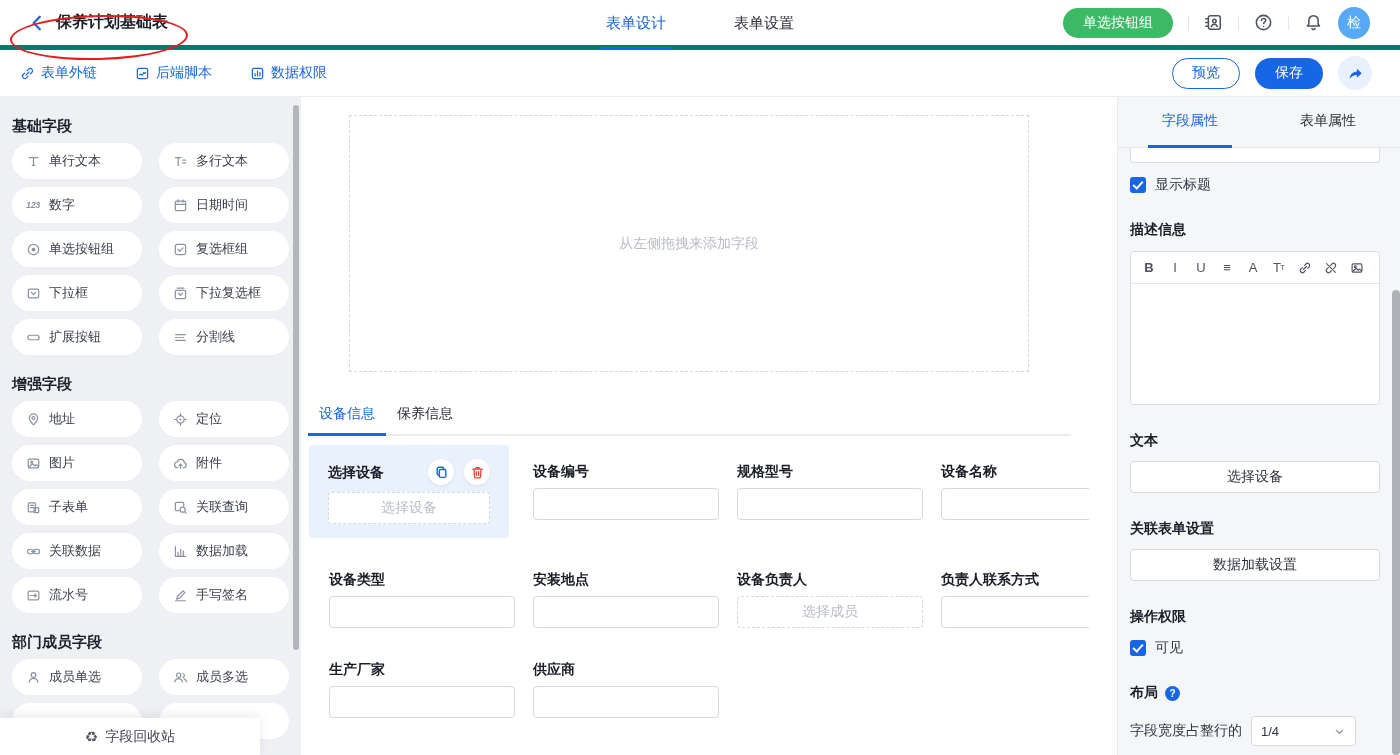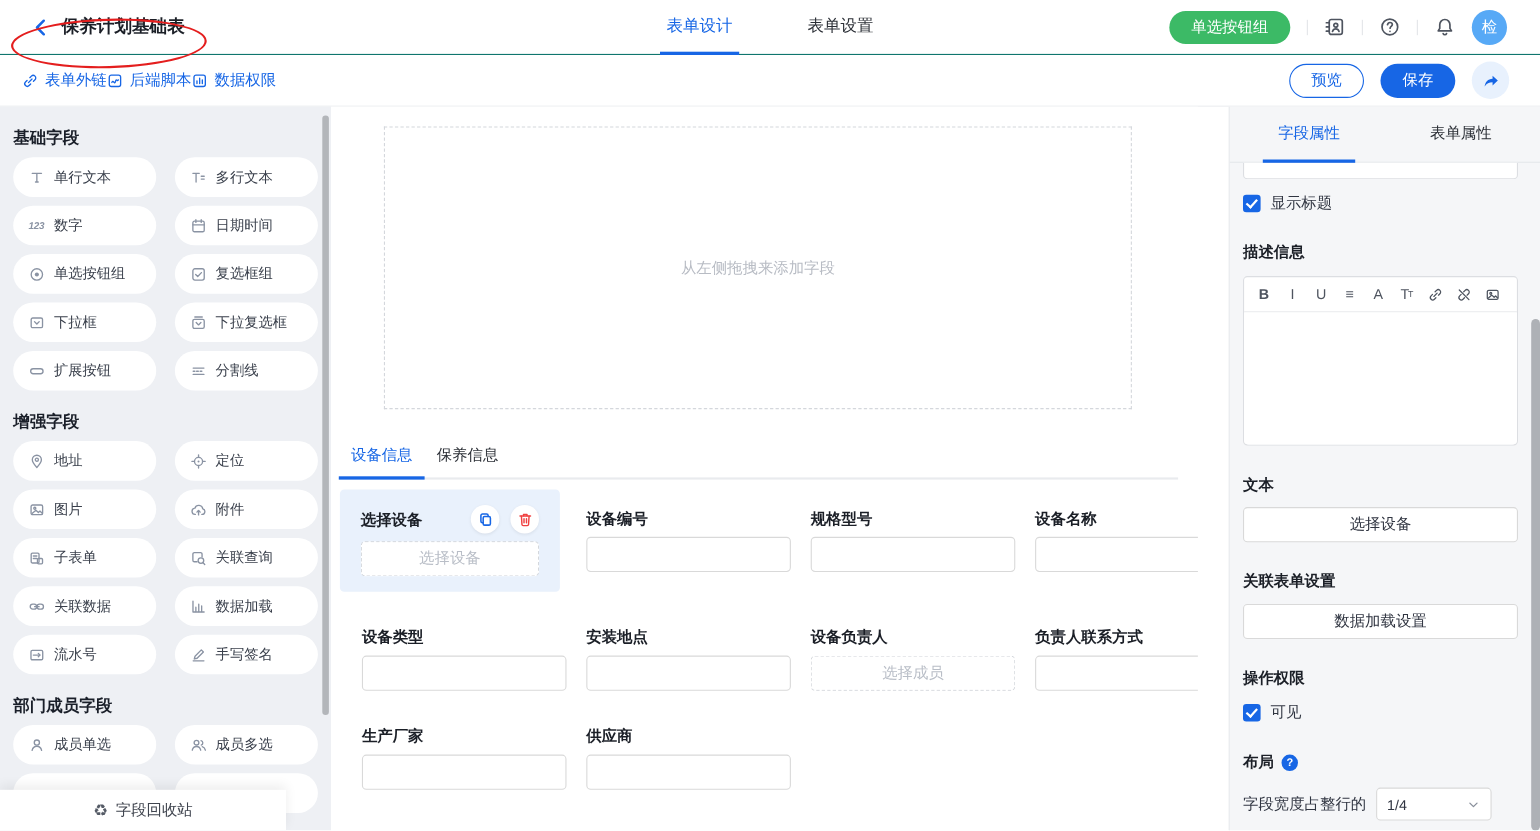--- a/index.html
+++ b/index.html
@@ -2,39 +2,39 @@
 <html><head>
 <meta charset="utf-8">
 <style>
   * { margin:0; padding:0; box-sizing:border-box; }
   html,body { width:1400px; height:755px; overflow:hidden; }
   body { font-family:"Liberation Sans","DejaVu Sans",sans-serif; background:#fff; color:#1f2329; }
   .icon { display:inline-flex; align-items:center; justify-content:center;font-style:italic; }
   .icon svg { width:16px; height:16px; }
 
   
-  .hdr { height:50px; background:#fff; border-bottom:1px solid #0f766e; display:flex; align-items:center; position:relative; }
+  .hdr { height:50px; background:#fff; border-bottom:5px solid #0f766e; display:flex; align-items:center; position:relative; }
   .hdr-left { display:flex; align-items:center; gap:10px; padding-left:28px; position:relative; z-index:2; }
   .back { color:#1766e5; cursor:pointer; }
   .back svg { width:18px; height:18px; }
   .title { font-size:16px; font-weight:700; color:#1b1f27; }
   .red-ellipse { position:absolute; left:10px; top:3px; width:178px; height:45px; border:2.5px solid #e41e1e; border-radius:50%; transform:rotate(-1.5deg); pointer-events:none; z-index:5; }
   .hdr-tabs { position:absolute; left:50%; top:0; transform:translateX(-50%); height:50px; display:flex; gap:56px; }
   .htab { height:50px; display:flex; align-items:center; padding:0 6px; font-size:15px; color:#2b2f36; cursor:pointer; border-bottom:3px solid transparent; }
   .htab.active { color:#1766e5; border-bottom-color:#1766e5; }
   .hdr-right { margin-left:auto; display:flex; align-items:center; gap:15px; padding-right:30px; color:#4e545f; }
   .btn-green { height:30px; padding:0 20px; background:#3cba66; color:#fff; border:none; border-radius:16px; font-size:14px; cursor:pointer; }
   .vdiv { width:1px; height:14px; background:#e3e5e8; }
   .hdr-right .icon { cursor:pointer; }
   .hdr-right .icon svg { width:19px; height:19px; }
   .avatar { width:32px; height:32px; border-radius:50%; background:#57a9f6; color:#fff; font-size:14px; display:flex; align-items:center; justify-content:center; cursor:pointer; }
 
   
   .toolbar { height:47px; background:#fff; border-bottom:1px solid #ebedf0; display:flex; align-items:center; }
-  .tb-left { display:flex; align-items:center; padding-left:20px; }
+  .tb-left { display:flex; align-items:center; gap:38px; padding-left:20px; }
   .tb-link { display:flex; align-items:center; gap:6px; color:#1766e5; font-size:14px; cursor:pointer; }
   .tb-link .icon svg { width:15px; height:15px; }
   .tb-right { margin-left:auto; display:flex; align-items:center; gap:15px; padding-right:28px; }
   .btn-outline { width:68px; height:31px; border:1px solid #1766e5; color:#1766e5; background:#fff; border-radius:16px; font-size:14px; cursor:pointer; }
   .btn-primary { width:68px; height:31px; border:none; color:#fff; background:#1766e5; border-radius:16px; font-size:14px; cursor:pointer; }
   .share-btn { width:34px; height:34px; border-radius:50%; background:#e8f1fd; color:#1766e5; display:flex; align-items:center; justify-content:center; cursor:pointer; }
   .share-btn svg { width:17px; height:17px; }
 
   
   .main { display:flex; height:658px; }

